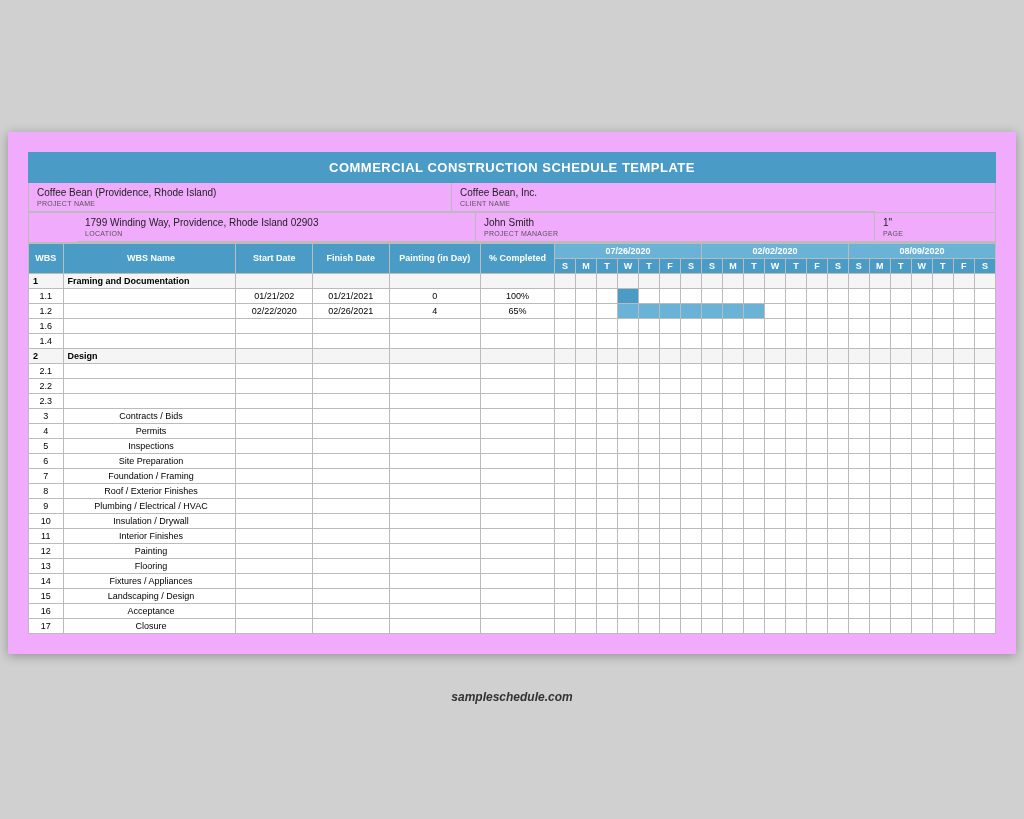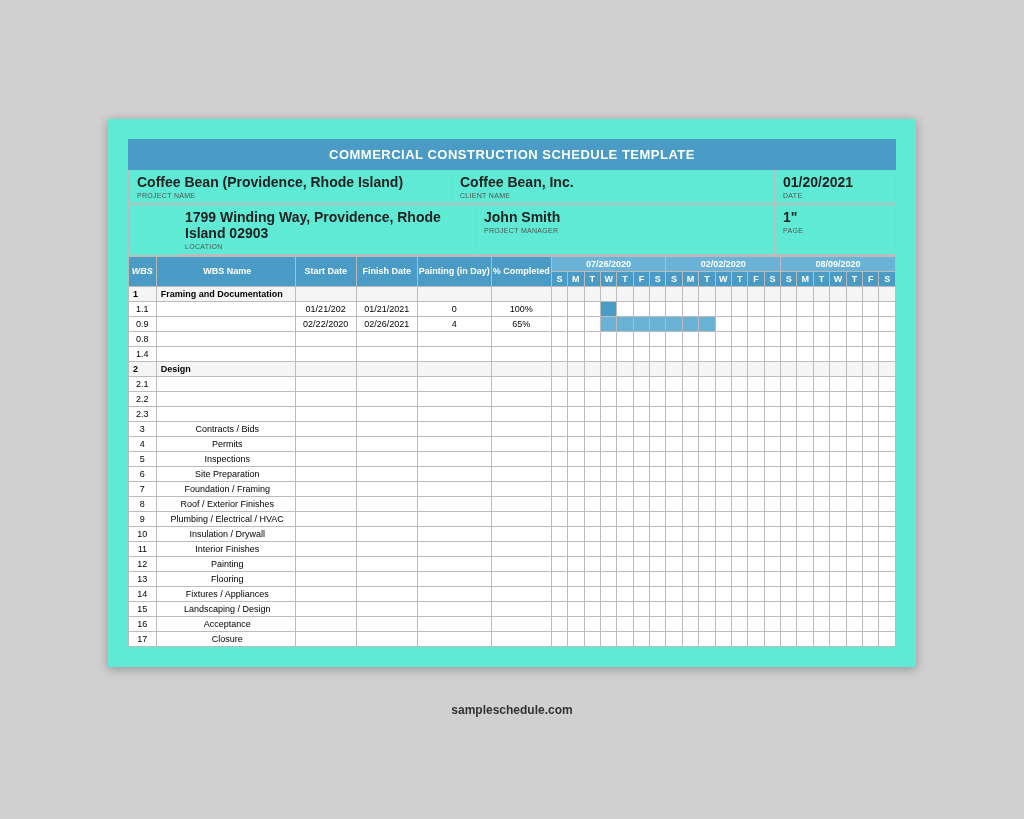--- a/index.html
+++ b/index.html
@@ -6,23 +6,23 @@
     body {
       background: #d0d0d0;
       display: flex;
       flex-direction: column;
       align-items: center;
       justify-content: center;
       min-height: 100vh;
       font-family: Arial, sans-serif;
     }
     .page-wrapper {
-      background: #5eead4;
+      background: #f0abfc;
       box-shadow: 0 2px 10px rgba(0,0,0,0.3);
-      width: 808px;
+      width: 1008px;
       padding: 20px;
       margin: 20px 0 28px 0;
     }
     .title-bar {
       background: #4a9cc7;
       color: #fff;
       text-align: center;
       font-weight: bold;
       font-size: 13px;
       padding: 8px 4px;
@@ -41,22 +41,22 @@
     }
     .info-cell:last-child { border-right: none; }
     .info-label {
       font-size: 7px;
       color: #555;
       text-transform: uppercase;
       letter-spacing: 0.3px;
       margin-top: 2px;
     }
     .info-value {
-      font-size: 14px;
-      font-weight: bold;
+      font-size: 10px;
+      font-weight: normal;
       color: #222;
     }
     .info-row2 {
       display: grid;
       grid-template-columns: 1fr 1fr 120px;
       border: 1px solid #bbb;
       border-top: none;
       padding-left: 48px;
     }
     .schedule-table {
@@ -73,21 +73,21 @@
     .header-blue {
       background: #4a9cc7;
       color: #fff;
       font-weight: bold;
     }
     .header-light-blue {
       background: #6bb3d6;
       color: #fff;
       font-weight: bold;
     }
-    .col-wbs { width: 28px; font-style: italic; }
+    .col-wbs { width: 28px; }
     .col-name { width: 140px; text-align: center; padding-left: 4px !important; }
     .col-start { width: 62px; }
     .col-finish { width: 62px; }
     .col-dur { width: 38px; }
     .col-pct { width: 38px; }
     .col-day { width: 17px; }
     .section-row td {
       font-weight: bold;
       background: #f5f5f5;
       text-align: left;
@@ -104,43 +104,40 @@
     }
     .gantt-fill {
       background: #4a9cc7;
     }
     .footer-text {
       text-align: center;
       font-size: 12px;
       font-weight: bold;
       color: #333;
       padding: 8px 0 4px 0;
+      font-style: italic;
     }
   </style>
 </head>
 <body>
 
 <div class="page-wrapper">
 
   <div class="title-bar">
     <span>COMMERCIAL CONSTRUCTION SCHEDULE TEMPLATE</span>
   </div>
 
   <div class="info-section">
     <div class="info-cell">
       <div class="info-value">Coffee Bean (Providence, Rhode Island)</div>
       <div class="info-label">PROJECT NAME</div>
     </div>
     <div class="info-cell">
       <div class="info-value">Coffee Bean, Inc.</div>
       <div class="info-label">CLIENT NAME</div>
-    </div>
-    <div class="info-cell">
-      <div class="info-value">01/20/2021</div>
-      <div class="info-label">DATE</div>
     </div>
   </div>
 
   <div class="info-row2">
     <div class="info-cell">
       <div class="info-value">1799  Winding Way, Providence, Rhode Island   02903</div>
       <div class="info-label">LOCATION</div>
     </div>
     <div class="info-cell">
       <div class="info-value">John Smith</div>
@@ -272,21 +269,21 @@
           <td class="gantt-cell"></td>
           <td class="gantt-cell"></td>
           <td class="gantt-cell"></td>
           <td class="gantt-cell"></td>
           <td class="gantt-cell"></td>
           <td class="gantt-cell"></td>
           <td class="gantt-cell"></td>
           <td class="gantt-cell"></td>
     </tr>
         <tr class="subtask-row">
-      <td>0.9</td>
+      <td>1.2</td>
       <td class="col-name"><sub-task name=""></sub-task></td>
       <td>02/22/2020</td>
       <td>02/26/2021</td>
       <td>4</td>
       <td>65%</td>
       <td class="gantt-cell"></td>
           <td class="gantt-cell"></td>
           <td class="gantt-cell"></td>
           <td class="gantt-fill" style="background:#6bb3d6;"></td>
           <td class="gantt-fill" style="background:#6bb3d6;"></td>
@@ -301,21 +298,21 @@
           <td class="gantt-cell"></td>
           <td class="gantt-cell"></td>
           <td class="gantt-cell"></td>
           <td class="gantt-cell"></td>
           <td class="gantt-cell"></td>
           <td class="gantt-cell"></td>
           <td class="gantt-cell"></td>
           <td class="gantt-cell"></td>
     </tr>
         <tr class="subtask-row">
-      <td>0.8</td>
+      <td>1.6</td>
       <td class="col-name"><sub-task name=""></sub-task></td>
       <td></td>
       <td></td>
       <td></td>
       <td></td>
       <td class="gantt-cell"></td>
           <td class="gantt-cell"></td>
           <td class="gantt-cell"></td>
           <td class="gantt-cell"></td>
           <td class="gantt-cell"></td>

